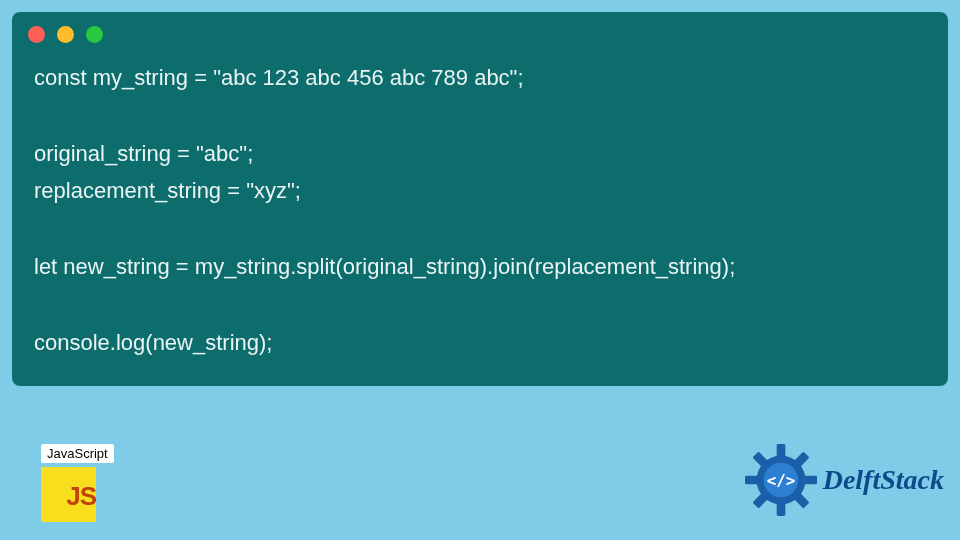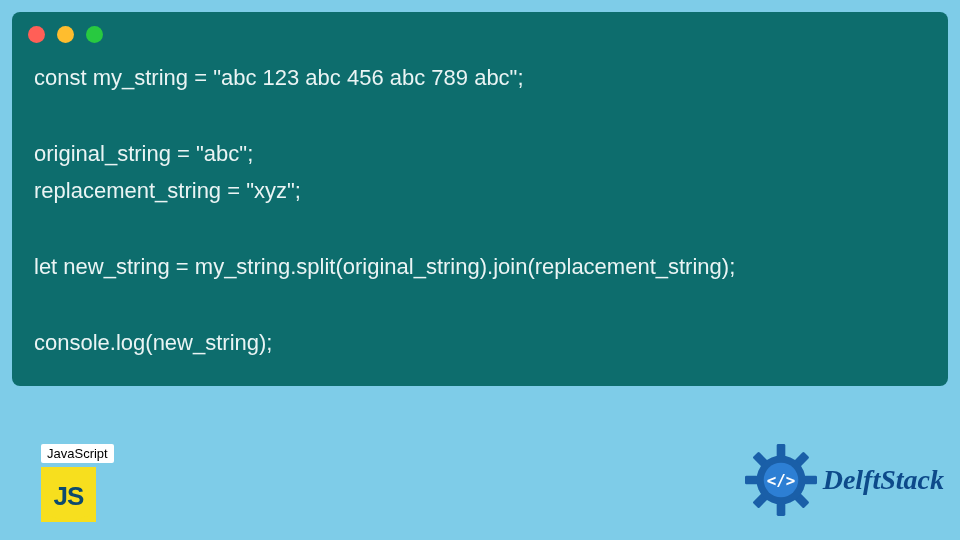--- a/index.html
+++ b/index.html
@@ -68,25 +68,25 @@
   }
   .js-shield {
     position: absolute;
     top: 0; left: 0; right: 0; bottom: 0;
     clip-path: polygon(5% 0, 95% 0, 88% 88%, 50% 100%, 12% 88%);
     background: #f7df1e;
   }
   .js-text {
     position: absolute;
     top: 14px; left: 0; right: 0;
-    text-align: center;
+    text-align: right;
     font-family: Arial, sans-serif;
     font-weight: 900;
     font-size: 26px;
-    color: #0c4a6e;
+    color: #c2410c;
     letter-spacing: -1px;
   }
 
   
   .delft {
     position: absolute;
     right: 16px;
     bottom: 24px;
     display: flex;
     align-items: center;

